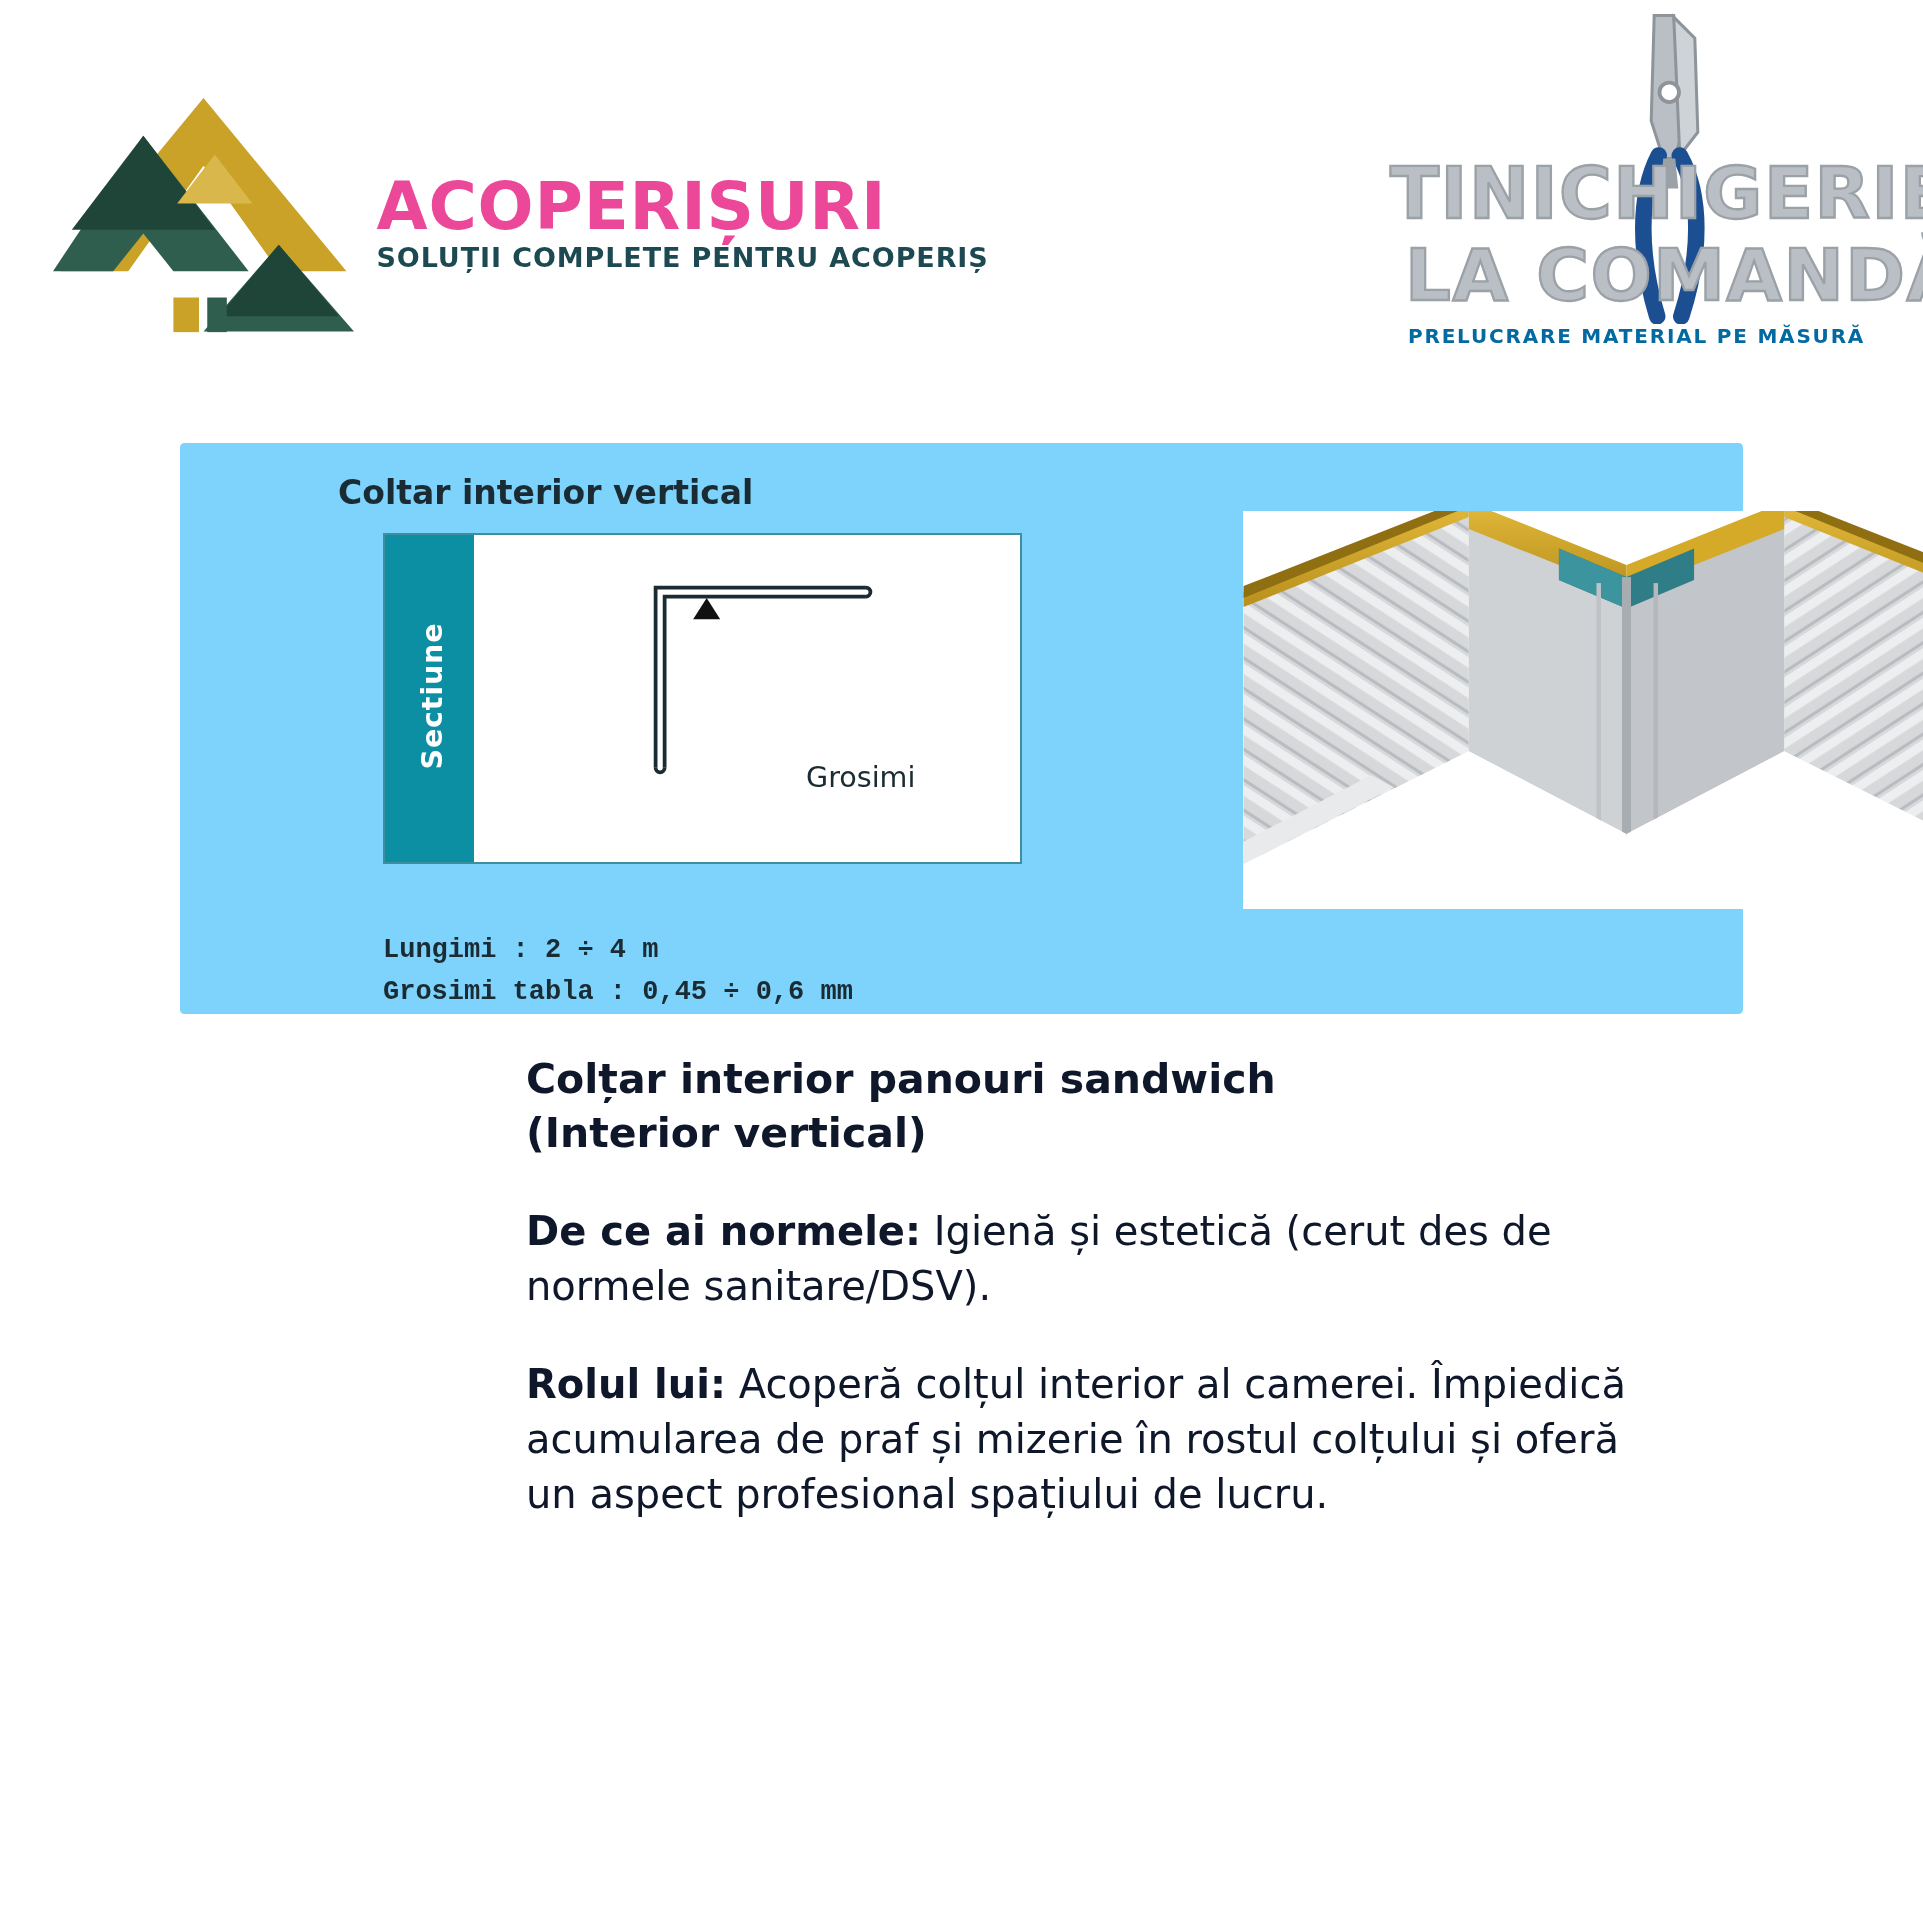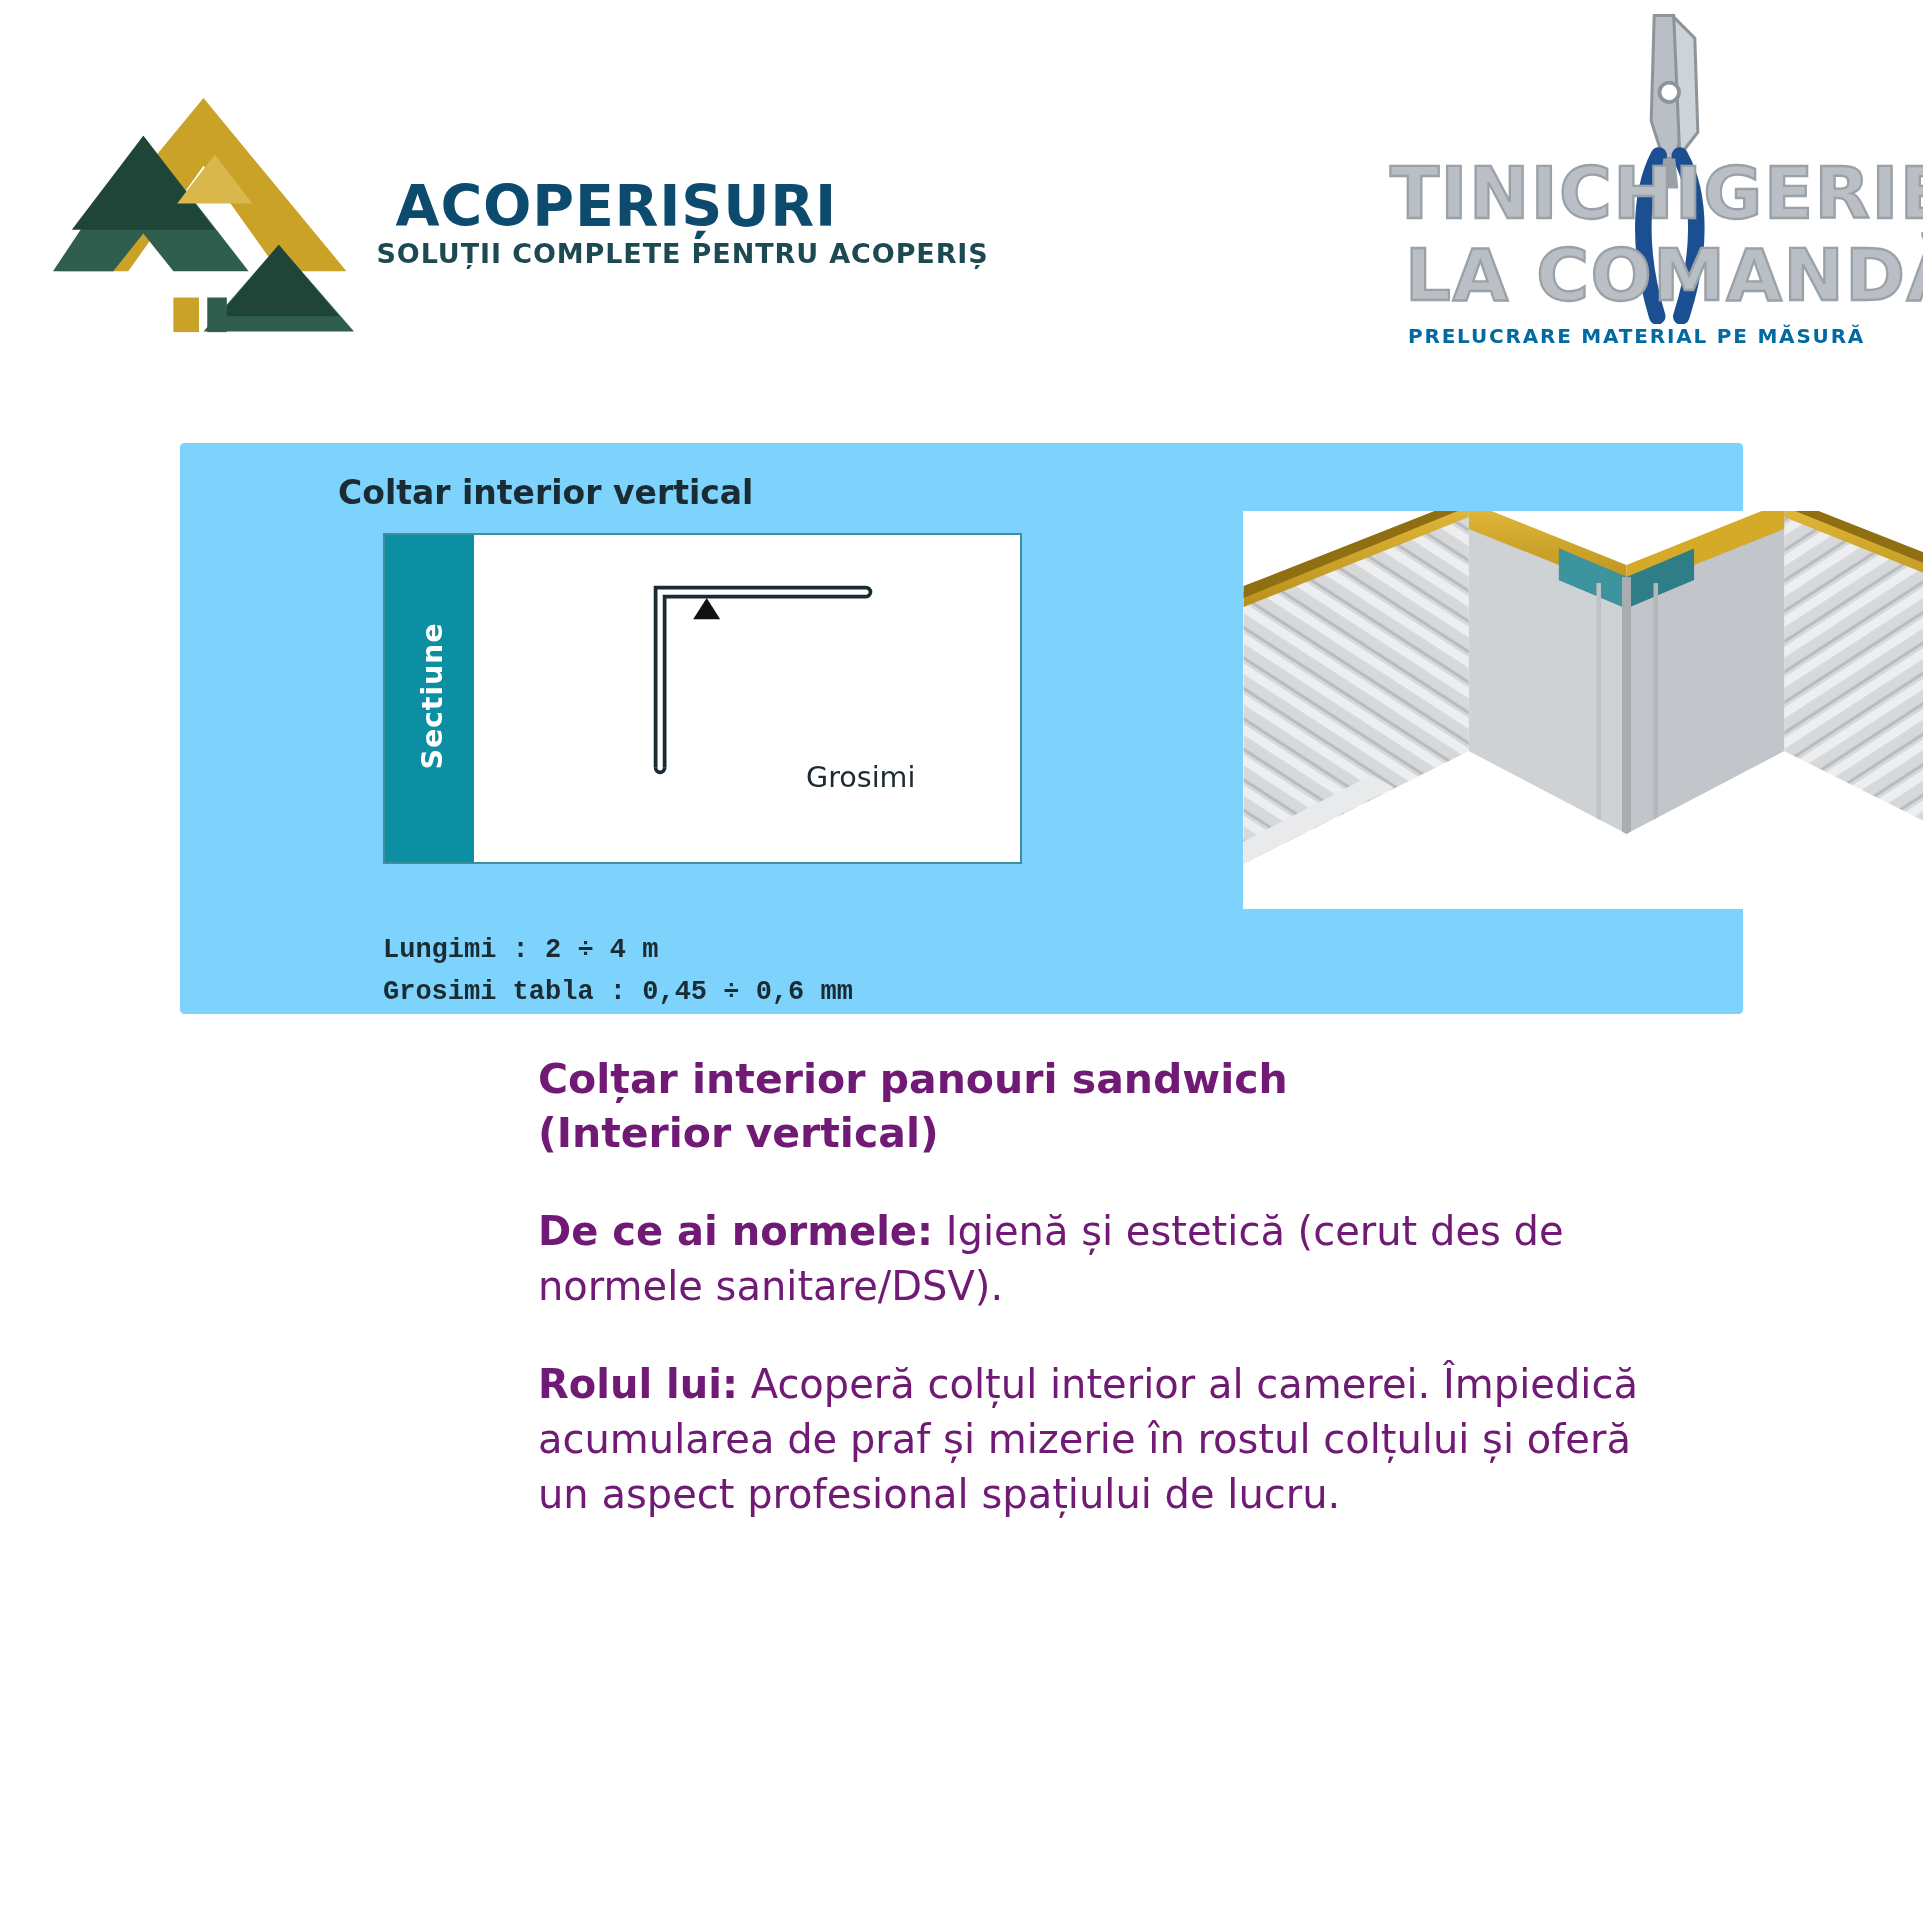--- a/index.html
+++ b/index.html
@@ -55,27 +55,26 @@
     color: #123c44;
     line-height: 1.08;
     white-space: nowrap;
   }
   .brand-line1 .small {
     font-size: 47px;
     font-weight: 600;
   }
   .brand-line2 {
     font-family: "DejaVu Sans", sans-serif;
-    font-size: 57px;
+    font-size: 66px;
     font-weight: 700;
     letter-spacing: 0.8px;
-    color: #0c4a6e;
+    color: #ec4899;
     line-height: 1.08;
     white-space: nowrap;
-    margin-left: 19px;
   }
   .brand-tagline {
     margin-top: 0;
     font-family: "DejaVu Sans", sans-serif;
     font-size: 27px;
     font-weight: 600;
     letter-spacing: 0.9px;
     color: #1d4a52;
     white-space: nowrap;
   }
@@ -215,22 +214,21 @@
 
   
   .copy {
     position: absolute;
     left: 526px;
     top: 1052px;
     width: 1127px;
     font-family: "DejaVu Sans", sans-serif;
     font-size: 40px;
     line-height: 1.38;
-    color: #701a75;
-    margin-left: 12px;
+    color: #0f172a;
   }
   .copy .heading {
     font-weight: 700;
     font-size: 41px;
     line-height: 1.32;
     margin-bottom: 44px;
   }
   .copy p {
     margin: 0 0 42px 0;
   }

